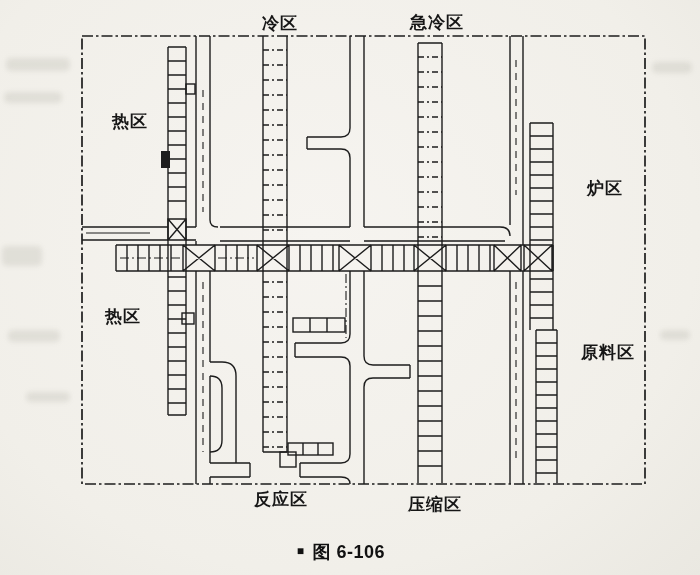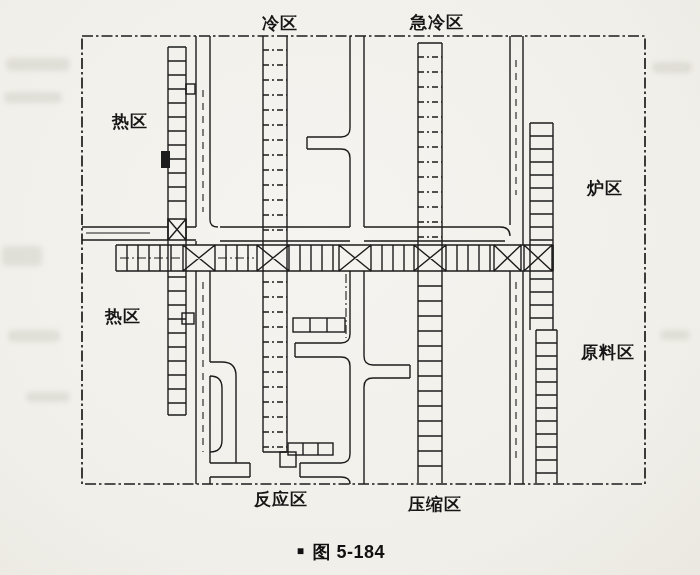--- a/index.html
+++ b/index.html
@@ -137,16 +137,16 @@
       <text class="zlabel" x="605" y="194" text-anchor="middle">炉区</text>
       <text class="zlabel" x="123" y="322" text-anchor="middle">热区</text>
       <text class="zlabel" x="608" y="358" text-anchor="middle">原料区</text>
       <text class="zlabel" x="281" y="505" text-anchor="middle">反应区</text>
       <text class="zlabel" x="435" y="510" text-anchor="middle">压缩区</text>
     </g>
   </svg>
 
   <div class="caption">
     <span class="bullet">■</span>
-    <span class="num">图 5-184</span>
+    <span class="num">图 6-106</span>
   </div>
 
 </div>
 
 </body></html>

